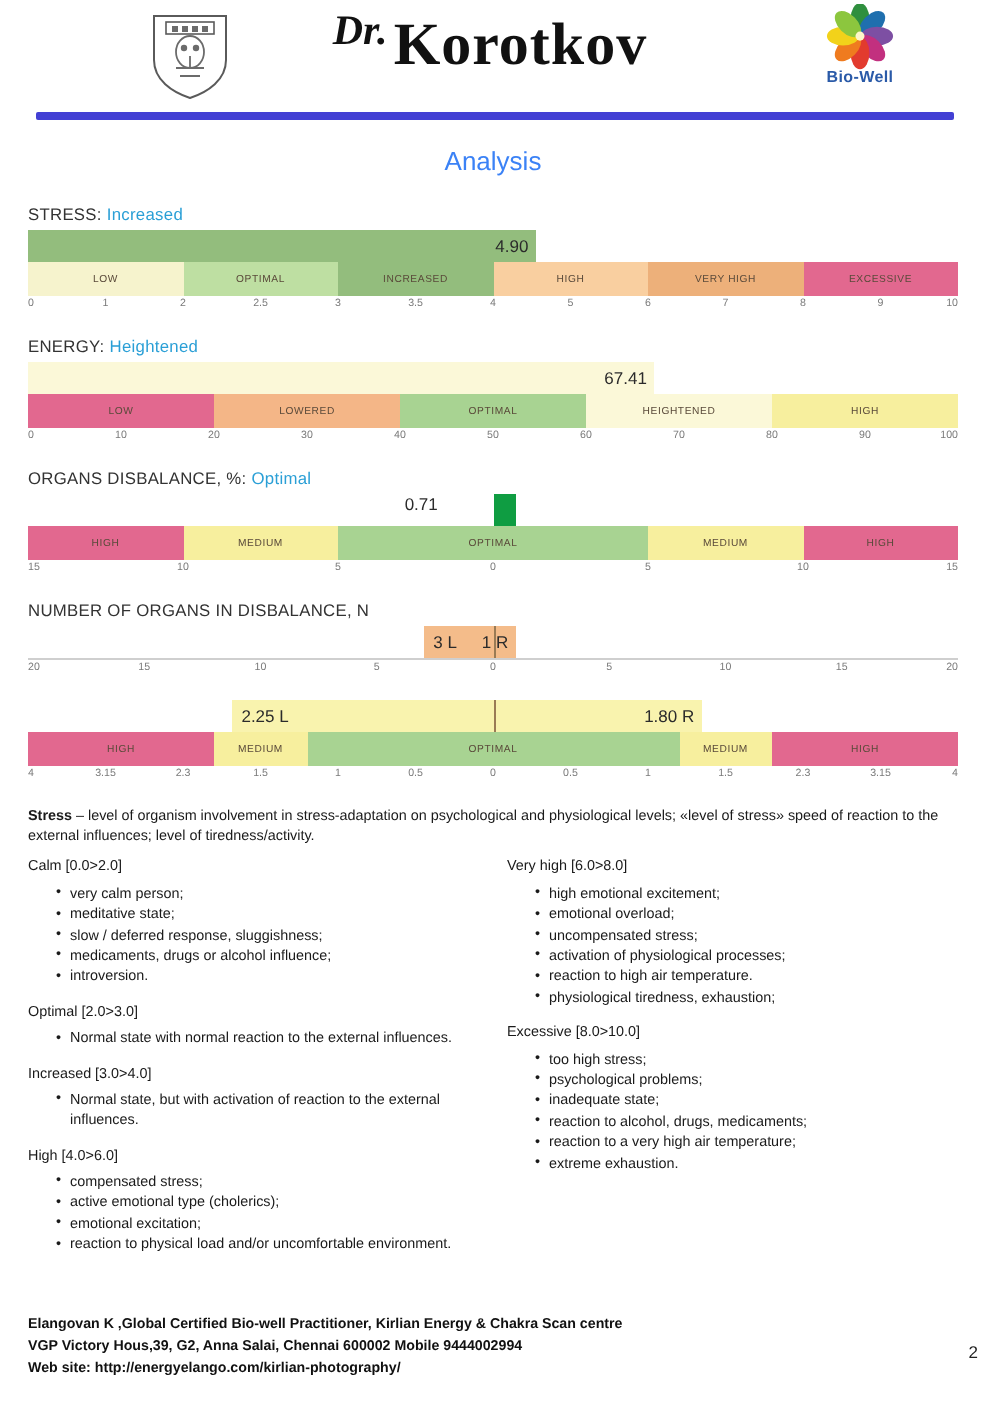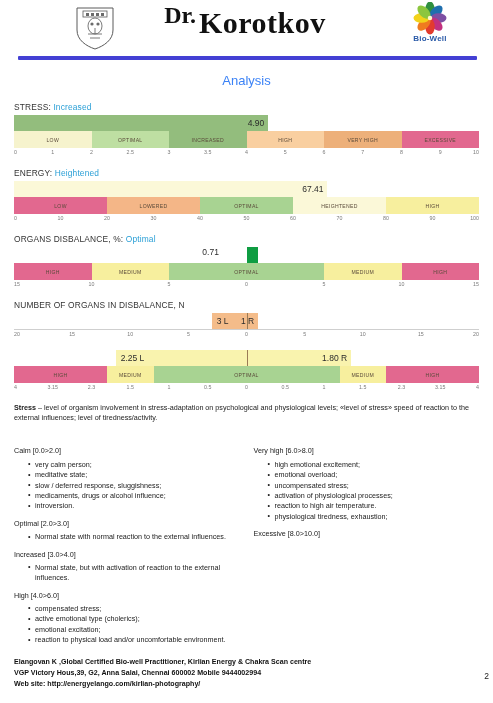--- a/index.html
+++ b/index.html
@@ -16,21 +16,21 @@
   .header { position: relative; height: 56px; }
   .crest { position: absolute; left: 60px; top: 4px; width: 42px; height: 46px; }
   .brand-title {
     position: absolute; left: 0; right: 0; top: 6px;
     text-align: center;
     font-family: "Liberation Serif", serif;
     font-size: 30px; font-weight: 700; letter-spacing: .5px;
     color: #111;
   }
   .brand-title .dr {
-    font-size: 24px; font-weight: 700;
+    font-style: italic; font-size: 21px; font-weight: 700;
     position: relative; top: -10px; left: -3px; letter-spacing: 0;
   }
   .biowell { position: absolute; right: 22px; top: 2px; width: 54px; text-align: center; }
   .biowell .flower { width: 38px; height: 34px; margin: 0 auto; display: block; }
   .biowell .bw-text {
     font-size: 8px; font-weight: 700; color: #2a5aa8; margin-top: -2px; letter-spacing: .2px;
   }
   .rule { height: 4px; background: #4340d4; margin: 0 2px 0 4px; border-radius: 1px; }
 
   .analysis-title {
@@ -71,21 +71,21 @@
     position: absolute; top: 0; width: 1px; height: 16px; background: #9a7b55;
   }
 
   
   .desc { margin-top: 5px; font-size: 7.2px; line-height: 1.42; color: #1a1a1a; }
   .desc .lead { margin-bottom: 5px; }
   .desc .lead b { font-weight: 700; }
   .cols { display: flex; gap: 14px; }
   .col { width: 50%; }
   .lvl { font-size: 7.2px; margin-top: 7px; margin-bottom: 3px; }
-  .col > .lvl:first-child { margin-top: 18px; }
+  .col > .lvl:first-child { margin-top: 0; }
   ul.items { list-style: none; margin: 0 0 0 14px; }
   ul.items li { font-size: 7.2px; line-height: 1.45; position: relative; padding-left: 7px; }
   ul.items li:before { content: "\2022"; position: absolute; left: 0; top: -0.5px; }
 
   
   .footer {
     position: absolute; left: 14px; right: 14px; bottom: 13px;
   }
   .footer .lines { font-size: 7.1px; font-weight: 700; line-height: 1.55; color: #111; }
   .pagenum { position: absolute; right: 4px; bottom: 22px; font-size: 8.5px; color: #222; }
@@ -304,20 +304,28 @@
           <div class="lvl">Very high [6.0&gt;8.0]</div>
           <ul class="items">
             <li>high emotional excitement;</li>
             <li>emotional overload;</li>
             <li>uncompensated stress;</li>
             <li>activation of physiological processes;</li>
             <li>reaction to high air temperature.</li>
             <li>physiological tiredness, exhaustion;</li>
           </ul>
           <div class="lvl">Excessive [8.0&gt;10.0]</div>
+          <ul class="items">
+            <li>too high stress;</li>
+            <li>psychological problems;</li>
+            <li>inadequate state;</li>
+            <li>reaction to alcohol, drugs, medicaments;</li>
+            <li>reaction to a very high air temperature;</li>
+            <li>extreme exhaustion.</li>
+          </ul>
         </div>
     </div>
   </div>
 
   <div class="footer">
     <div class="lines">
       <div>Elangovan K ,Global Certified Bio-well Practitioner, Kirlian Energy &amp; Chakra Scan centre</div>
       <div>VGP Victory Hous,39, G2, Anna Salai, Chennai 600002 Mobile 9444002994</div>
       <div>Web site: http://energyelango.com/kirlian-photography/</div>
     </div>

